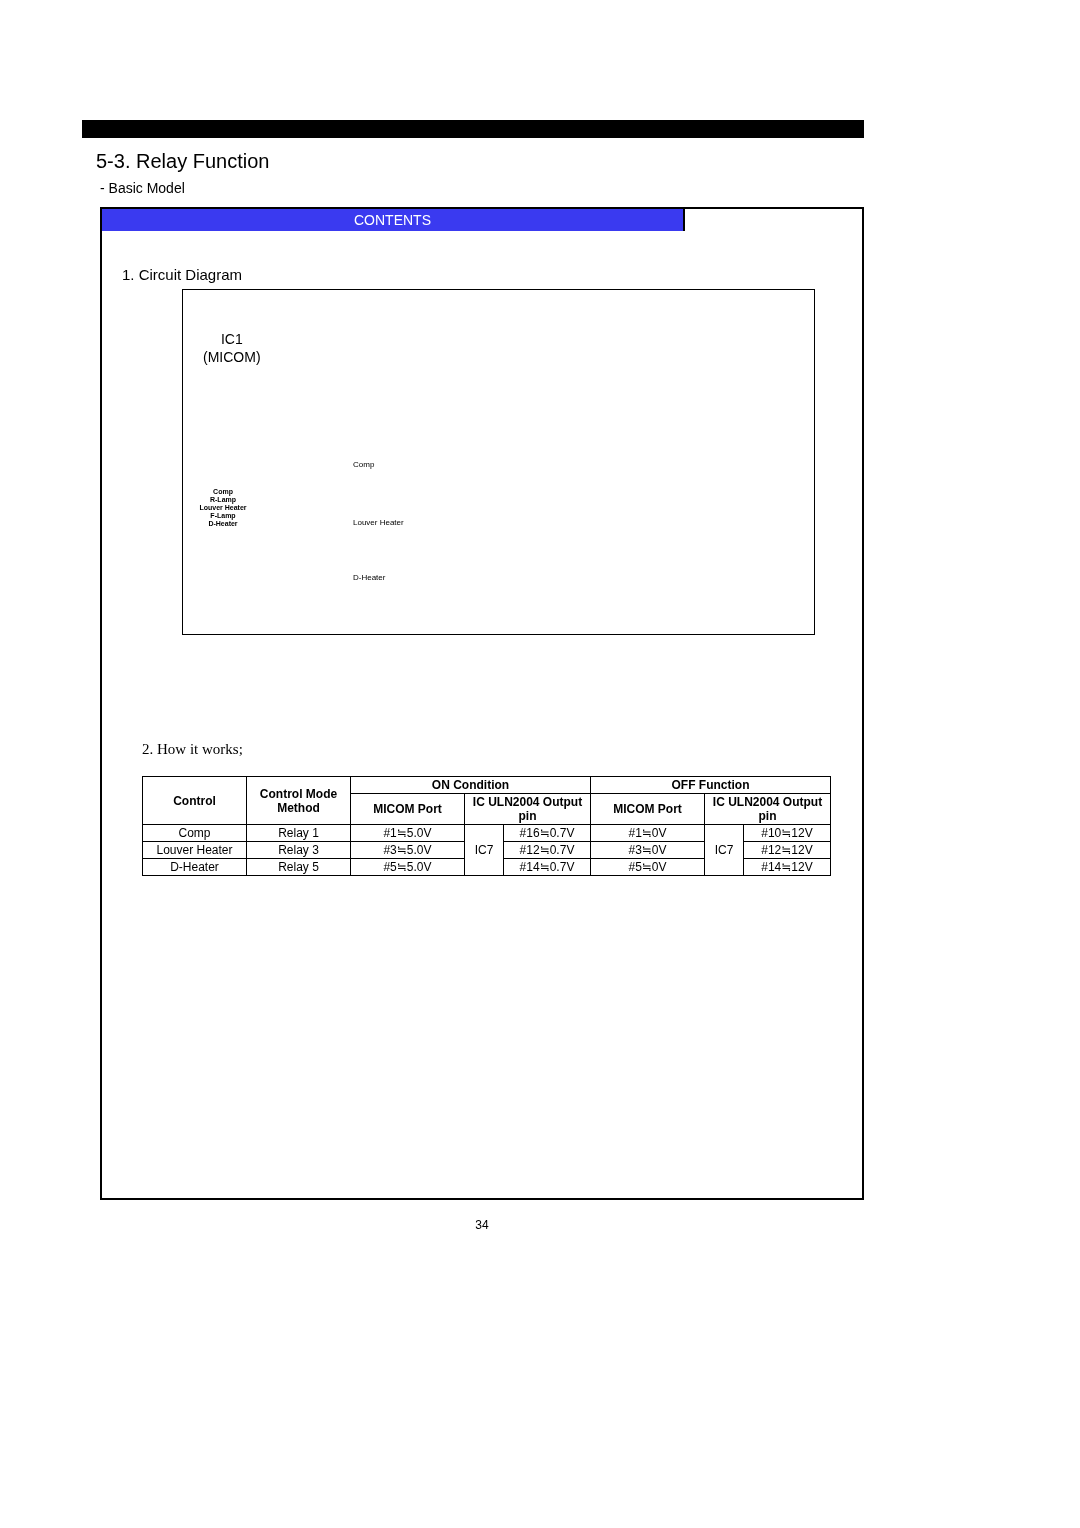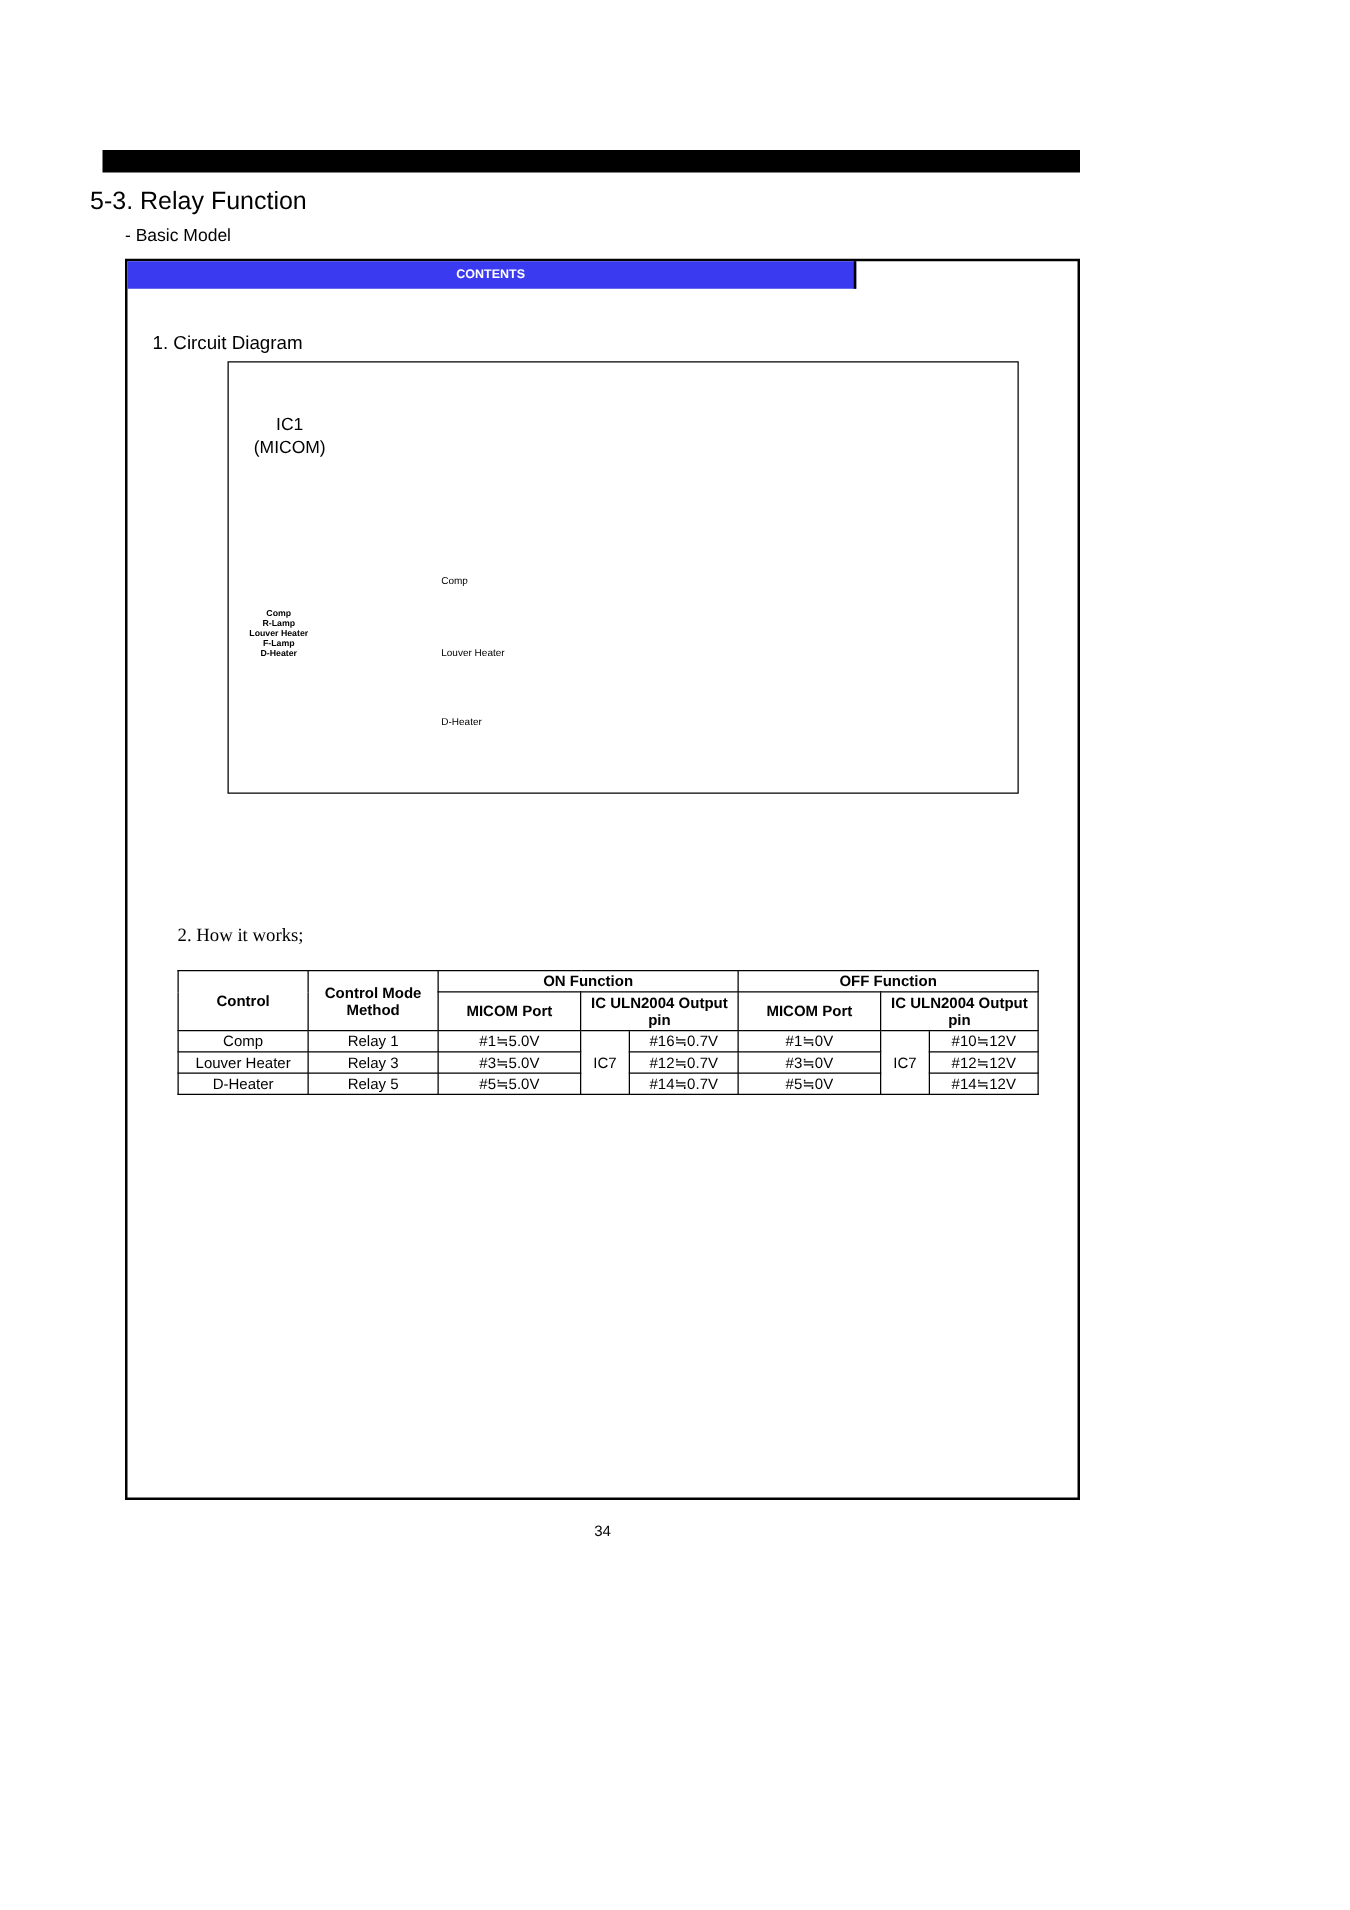--- a/index.html
+++ b/index.html
@@ -15,21 +15,21 @@
   .black-bar {
     position: absolute;
     left: 82px;
     top: 120px;
     width: 782px;
     height: 18px;
     background: #000;
   }
   .section-title {
     position: absolute;
-    left: 72px;
+    left: 96px;
     top: 150px;
     font-size: 20px;
   }
   .subtitle {
     position: absolute;
     left: 100px;
     top: 180px;
     font-size: 14px;
   }
   .content-outer {
@@ -42,22 +42,22 @@
     height: 993px;
   }
   .content-header-row {
     display: flex;
     height: 22px;
   }
   .contents-cell {
     flex: 0 0 583px;
     background: #3a3af0;
     color: #fff;
-    font-weight: bold;
-    font-size: 10px;
+    font-weight: normal;
+    font-size: 14px;
     text-align: center;
     line-height: 22px;
     border-right: 2px solid #000;
     box-sizing: border-box;
   }
   .remarks-cell {
     flex: 1 1 auto;
     background: #3a3af0;
     color: #fff;
     font-weight: bold;
@@ -181,21 +181,21 @@
       <div class="right-labels lbl-dheat2">D-Heater</div>
     </div>
 
     <div class="sec2-label">2. How it works;</div>
 
     <table class="hiw">
       <tbody>
           <tr>
         <th rowspan="2" class="w-ctrl">Control</th>
         <th rowspan="2" class="w-mode">Control Mode Method</th>
-        <th colspan="3">ON Function</th>
+        <th colspan="3">ON Condition</th>
         <th colspan="3">OFF Function</th>
       </tr>
       <tr>
         <th class="w-micom">MICOM Port</th>
         <th colspan="2">IC ULN2004 Output pin</th>
         <th class="w-micom">MICOM Port</th>
         <th colspan="2">IC ULN2004 Output pin</th>
       </tr>
       <tr>
         <td>Comp</td>

